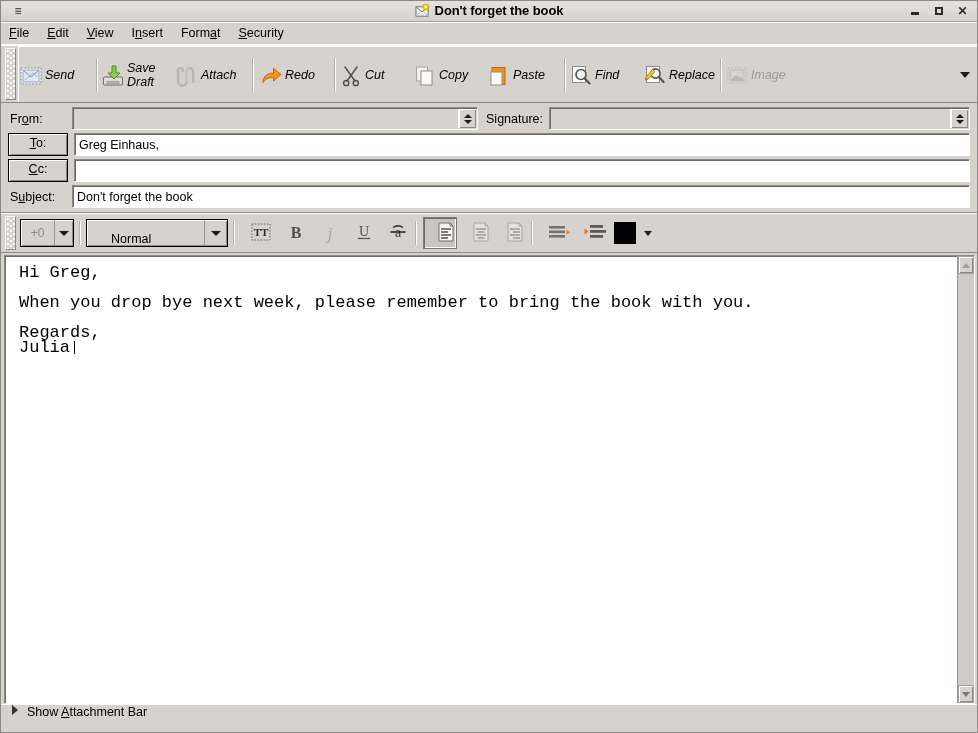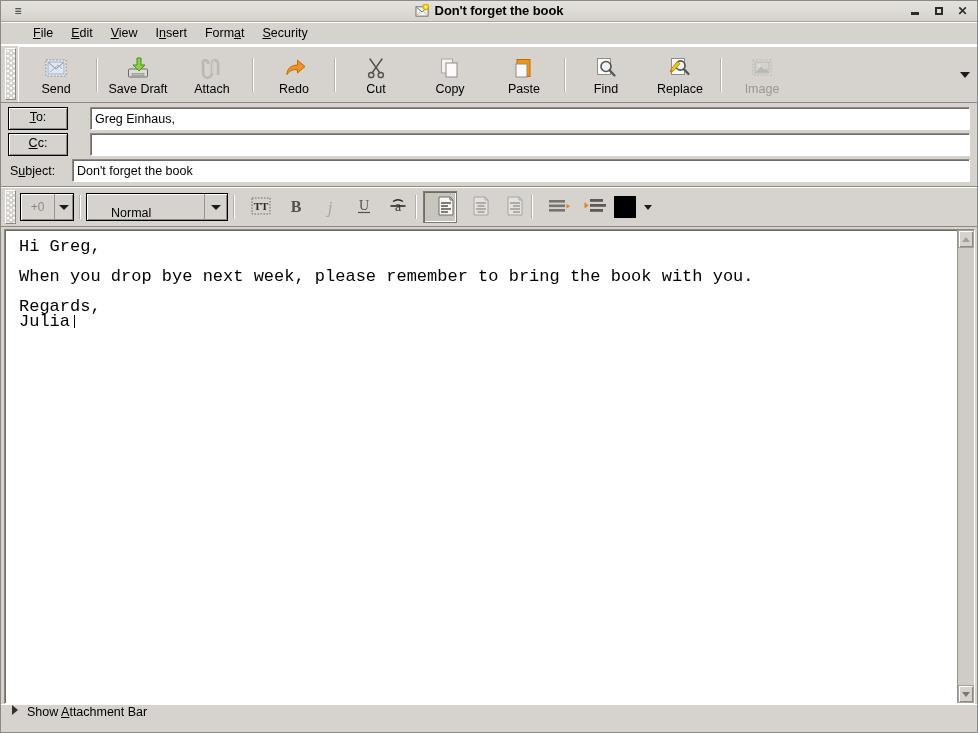--- a/index.html
+++ b/index.html
@@ -70,21 +70,21 @@
   .tb-max::before { content:""; display:block; width:8px; height:8px; border:2px solid #2b2b2b; box-sizing:border-box;}
   .tb-close { font-family:"Liberation Sans",sans-serif; font-weight:bold; font-size:12px;}
 
   
   .menubar {
     height: 22px;
     background: #d6d3ce;
     border-bottom: 1px solid #ffffff;
     display: flex;
     align-items: center;
-    padding-left: 24px;
+    padding-left: 0;
     flex: 0 0 auto;
     box-shadow: inset 0 1px 0 #ffffff;
   }
   .menuitem {
     padding: 2px 9px 3px 9px;
     font-size: 12.5px;
     color: #000;
     white-space: nowrap;
   }
   .menuitem u { text-decoration: underline; }
@@ -117,26 +117,27 @@
     align-items: center;
     padding: 3px 0 2px 0;
     background: #d6d3ce;
     border-left: 1px solid #fff;
     border-top: 1px solid #fff;
     min-height: 50px;
   }
   .tbtn {
     width: 74px;
     display: flex;
-    flex-direction: column;
+    flex-direction: row;
     align-items: center;
     justify-content: flex-start;
     gap: 2px;
     padding-top: 2px;
     cursor: default;
+    font-style: italic;
   }
   .tbtn .ic { height: 26px; display:flex; align-items:center; justify-content:center;}
   .tbtn .lbl { font-size: 12.5px; color: #000; line-height: 1.1;}
   .tbtn.disabled .lbl { color: #9b9892; }
   .tsep {
     width: 1px;
     height: 34px;
     align-self: center;
     background: #b5b2ab;
     border-right: 1px solid #ffffff;
@@ -177,21 +178,21 @@
   }
   .hbtn {
     width: 58px;
     height: 21px;
     line-height: 19px;
     text-align: center;
     font-size: 12.5px;
     background: #d6d3ce;
     border: 1px solid #000;
     box-shadow: inset 1px 1px 0 #ffffff, inset -1px -1px 0 #8e8a83;
-    margin-right: 22px;
+    margin-right: 6px;
     cursor: default;
   }
   .sunken {
     background: #ffffff;
     border: 1px solid #8e8a83;
     border-right-color: #ffffff;
     border-bottom-color: #ffffff;
     box-shadow: inset 1px 1px 0 #6f6c66;
     height: 21px;
     display: flex;
@@ -511,20 +512,38 @@
       </div>
 
       <div class="tb-overflow">
         <div class="caret-down"></div>
       </div>
     </div>
   </div>
 
   <div class="hdr">
 
+    <div class="hrow">
+      <div class="hlabel-plain">Fr<u>o</u>m:</div>
+      <div class="combo" style="max-width:404px;">
+        <div class="val"></div>
+        <div class="spin">
+          <div class="sp-up"></div>
+          <div class="sp-dn"></div>
+        </div>
+      </div>
+      <div class="sig-label">Si<u>g</u>nature:</div>
+      <div class="combo">
+        <div class="val"></div>
+        <div class="spin">
+          <div class="sp-up"></div>
+          <div class="sp-dn"></div>
+        </div>
+      </div>
+    </div>
 
     <div class="hrow">
       <div class="hbtn"><u>T</u>o:</div>
       <div class="sunken">
         <span>Greg Einhaus,</span>
       </div>
     </div>
 
     <div class="hrow">
       <div class="hbtn"><u>C</u>c:</div>

